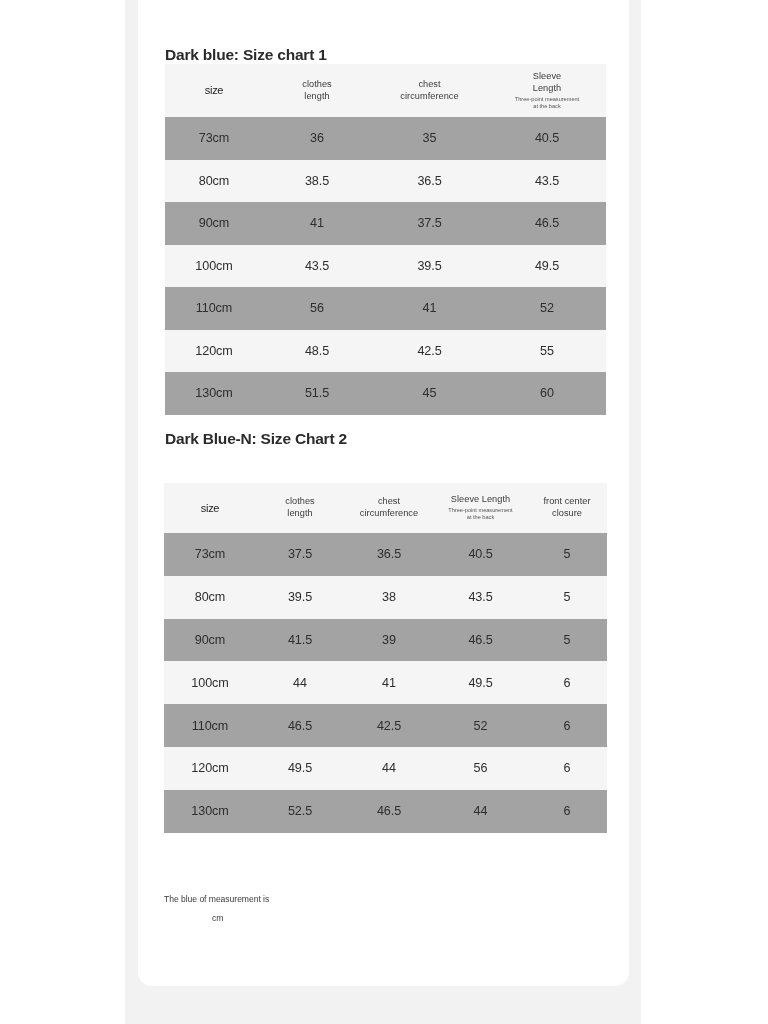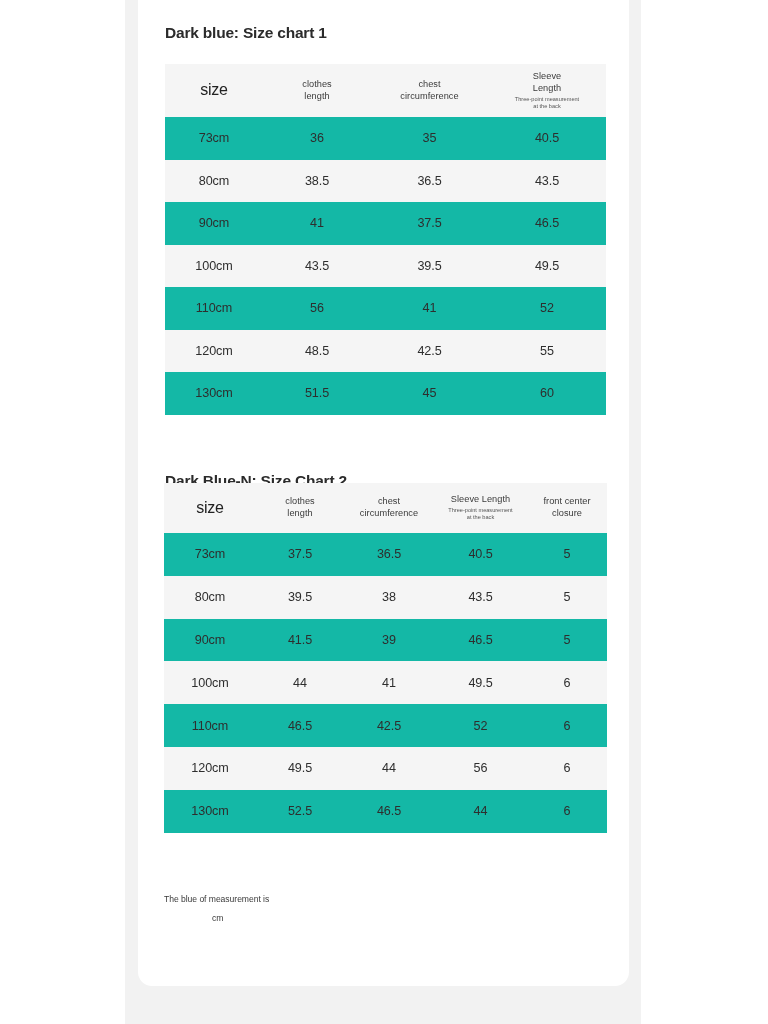--- a/index.html
+++ b/index.html
@@ -55,27 +55,27 @@
     font-weight: bold;
     color: #2b2b2b;
     letter-spacing: -0.2px;
     font-family: "Liberation Sans", sans-serif;
     line-height: 1.2;
   }
 
   #title-1 {
     position: absolute;
     left: 27px;
-    top: 24px;
+    top: 46px;
   }
 
   #title-2 {
     position: absolute;
     left: 27px;
-    top: 472px;
+    top: 430px;
   }
 
   table.size-table {
     position: absolute;
     border-collapse: collapse;
     table-layout: fixed;
     font-family: "Liberation Sans", sans-serif;
   }
 
   #table-1 {
@@ -97,21 +97,21 @@
     text-align: center;
     vertical-align: middle;
     padding: 7px 2px;
     line-height: 1.28;
   }
 
   #table-1 thead th { height: 49px; }
   #table-2 thead th { height: 50px; }
 
   th.col-size .hdr-main {
-    font-size: 16px;
+    font-size: 11px;
     font-weight: normal;
     color: #222;
     letter-spacing: -0.3px;
   }
 
   th .hdr-main {
     display: block;
     font-size: 9.2px;
     color: #3a3a3a;
     letter-spacing: 0.05px;
@@ -132,21 +132,21 @@
     font-size: 12.6px;
     color: #2e2e2e;
     padding: 0;
     letter-spacing: -0.1px;
   }
 
   #table-1 tbody td { height: 42.5px; }
   #table-2 tbody td { height: 42.8px; }
 
   table.size-table tbody tr.row-alt td { background: #f5f5f5; }
-  table.size-table tbody tr.row-base td { background: #14b8a6; }
+  table.size-table tbody tr.row-base td { background: #a3a3a3; }
 
   .footnote-block {
     position: absolute;
     left: 26px;
     top: 891px;
     width: 452px;
   }
 
   .footnote-line1 {
     font-size: 9.6px;

